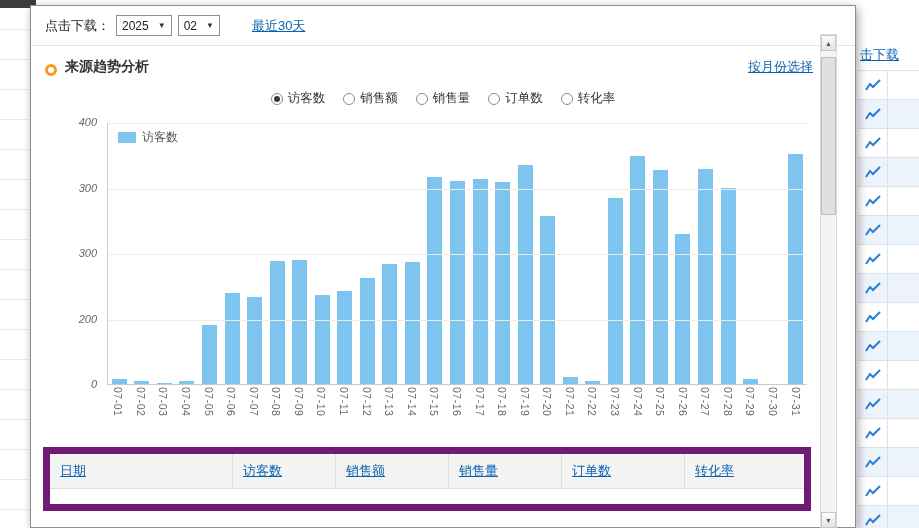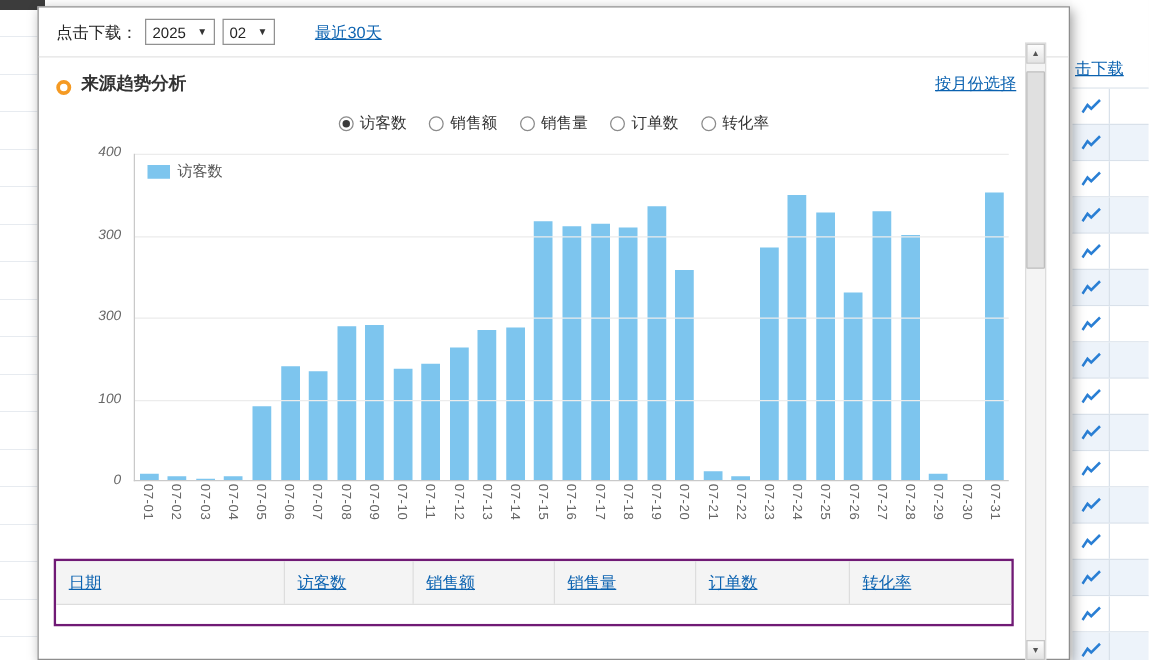--- a/index.html
+++ b/index.html
@@ -58,21 +58,21 @@
   .bars { position:absolute; left:0; right:0; top:0; bottom:0; display:flex; align-items:flex-end; justify-content:space-around; }
   .bar { width:15px; }
   .legend { position:absolute; left:10px; top:6px; display:flex; align-items:center; gap:6px; }
   .legend-swatch { width:18px; height:11px; }
   .legend-label { font-size:12px; color:#555; }
 
   .x-labels { display:flex; justify-content:space-around; margin:2px 44px 0 76px; width:700px; }
   .xslot { display:flex; justify-content:center; width:15px; }
   .xlabel { writing-mode:vertical-lr; font-size:10.5px; color:#666; height:46px; letter-spacing:.5px; }
 
-  .data-table { margin:14px 44px 0 12px; border:2px solid #701a75; }
+  .data-table { margin:14px 44px 0 12px; border:7px solid #701a75; }
   .thead { display:flex; background:#f4f4f4; border-bottom:1px solid #ddd; }
   .th { padding:8px 10px; border-right:1px solid #ddd; font-size:13px; }
   .th:last-child { border-right:none; flex:1; }
   .th a { color:#0b62b0; cursor:pointer; }
   .col0 { width:183px; } .col1 { width:103px; } .col2 { width:113px; }
   .col3 { width:113px; } .col4 { width:123px; }
   .tbody-row { height:15px; background:#fff; }
 
   
   .scrollbar { position:absolute; top:28px; right:18px; width:17px; height:495px;
@@ -267,21 +267,21 @@
       </label>
       <label class="radio-item">
         <span class="radio-circle"></span>
         <span>转化率</span>
       </label>
     </div>
 
   <div class="chart-row">
     <div class="y-axis" id="y-axis">
         <div class="ytick" style="top: 255px;">0</div>
-        <div class="ytick" style="top: 189.5px;">100</div>
+        <div class="ytick" style="top: 189.5px;">200</div>
         <div class="ytick" style="top: 124px;">300</div>
         <div class="ytick" style="top: 58.5px;">300</div>
         <div class="ytick" style="top: -7px;">400</div>
       </div>
     <div class="plot" id="plot">
       <div class="bars" id="bars">
           <div class="bar" style="height: 2%; background: rgb(125, 197, 238);"></div>
           <div class="bar" style="height: 1.25%; background: rgb(125, 197, 238);"></div>
           <div class="bar" style="height: 0.5%; background: rgb(125, 197, 238);"></div>
           <div class="bar" style="height: 1.25%; background: rgb(125, 197, 238);"></div>

